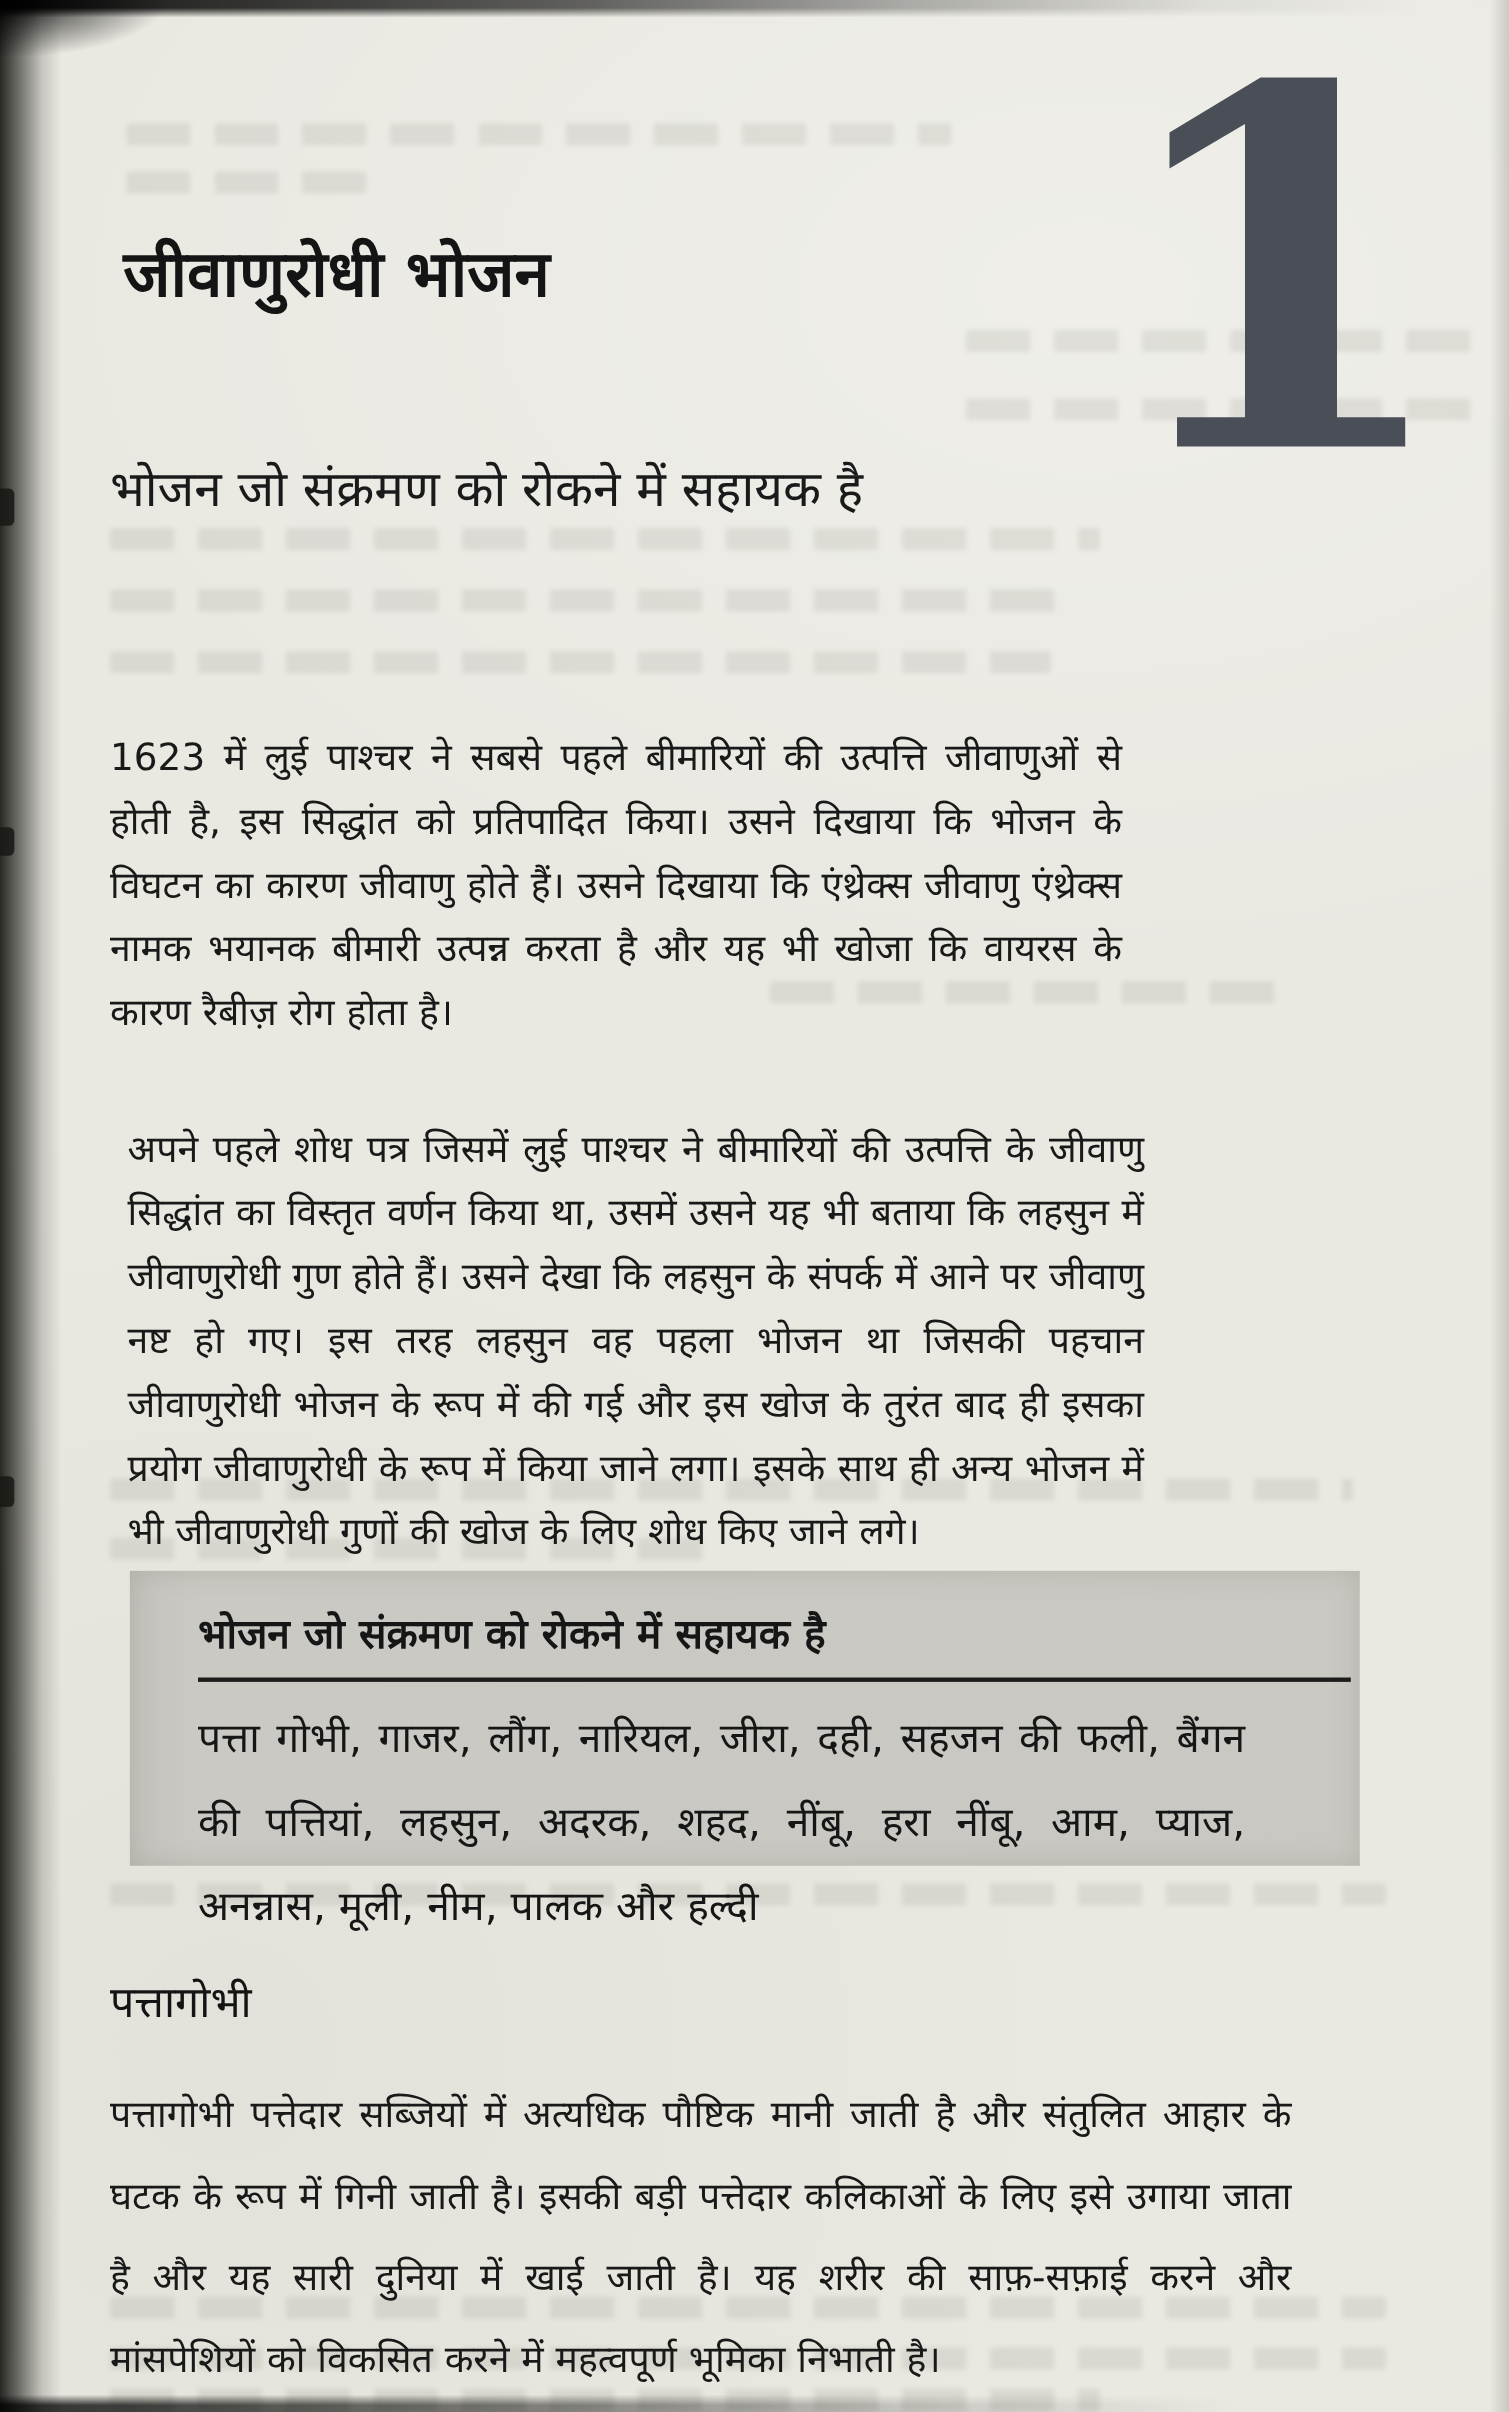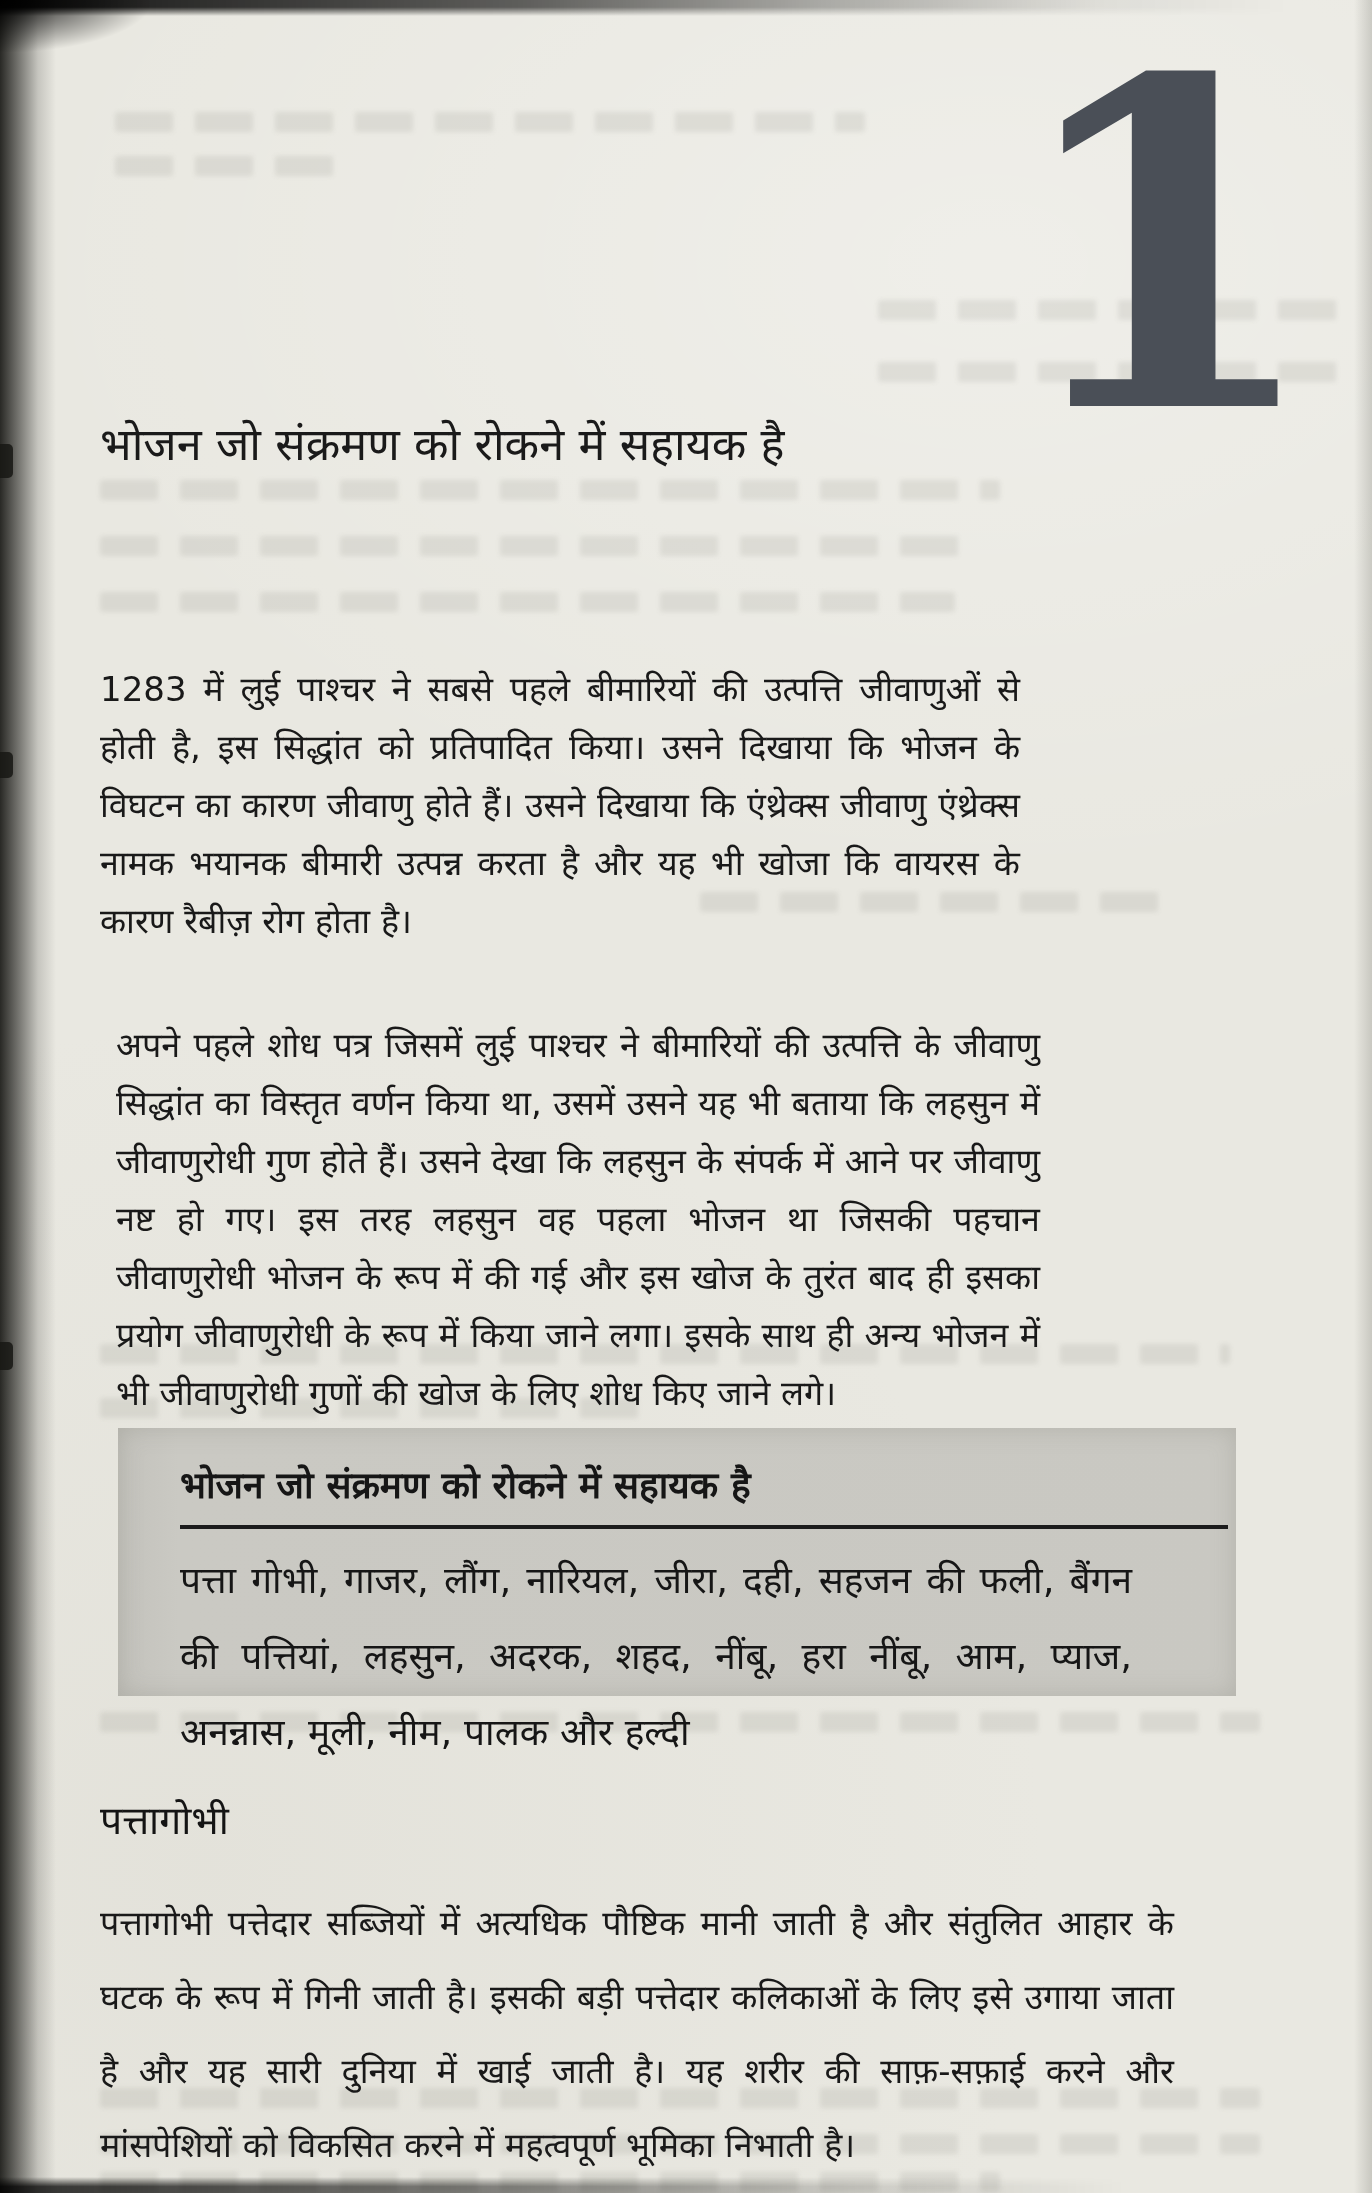--- a/index.html
+++ b/index.html
@@ -134,23 +134,24 @@
   <div class="ghost" style="left:700px; top:892px; width:480px;"></div>
   <div class="ghost" style="left:100px; top:1344px; width:1130px;"></div>
   <div class="ghost" style="left:100px; top:1398px; width:560px;"></div>
   <div class="ghost" style="left:100px; top:1712px; width:1160px;"></div>
   <div class="ghost" style="left:100px; top:2088px; width:1160px;"></div>
   <div class="ghost" style="left:100px; top:2134px; width:1160px;"></div>
   <div class="ghost" style="left:100px; top:2172px; width:900px;"></div>
 
   <div class="chapter-num">1</div>
 
+  <h1 class="title">जीवाणुरोधी भोजन</h1>
   <div class="subtitle">भोजन जो संक्रमण को रोकने में सहायक है</div>
 
-  <p class="body-text para-1">1283 में लुई पाश्चर ने सबसे पहले बीमारियों की उत्पत्ति जीवाणुओं से होती है, इस सिद्धांत को प्रतिपादित किया। उसने दिखाया कि भोजन के विघटन का कारण जीवाणु होते हैं। उसने दिखाया कि एंथ्रेक्स जीवाणु एंथ्रेक्स नामक भयानक बीमारी उत्पन्न करता है और यह भी खोजा कि वायरस के कारण रैबीज़ रोग होता है।</p>
+  <p class="body-text para-1">1623 में लुई पाश्चर ने सबसे पहले बीमारियों की उत्पत्ति जीवाणुओं से होती है, इस सिद्धांत को प्रतिपादित किया। उसने दिखाया कि भोजन के विघटन का कारण जीवाणु होते हैं। उसने दिखाया कि एंथ्रेक्स जीवाणु एंथ्रेक्स नामक भयानक बीमारी उत्पन्न करता है और यह भी खोजा कि वायरस के कारण रैबीज़ रोग होता है।</p>
   <p class="body-text para-2">अपने पहले शोध पत्र जिसमें लुई पाश्चर ने बीमारियों की उत्पत्ति के जीवाणु सिद्धांत का विस्तृत वर्णन किया था, उसमें उसने यह भी बताया कि लहसुन में जीवाणुरोधी गुण होते हैं। उसने देखा कि लहसुन के संपर्क में आने पर जीवाणु नष्ट हो गए। इस तरह लहसुन वह पहला भोजन था जिसकी पहचान जीवाणुरोधी भोजन के रूप में की गई और इस खोज के तुरंत बाद ही इसका प्रयोग जीवाणुरोधी के रूप में किया जाने लगा। इसके साथ ही अन्य भोजन में भी जीवाणुरोधी गुणों की खोज के लिए शोध किए जाने लगे।</p>
 
   <div class="info-box">
     <div class="info-box-heading">भोजन जो संक्रमण को रोकने में सहायक है</div>
     <hr class="info-box-rule">
     <div class="info-box-items">पत्ता गोभी, गाजर, लौंग, नारियल, जीरा, दही, सहजन की फली, बैंगन की पत्तियां, लहसुन, अदरक, शहद, नींबू, हरा नींबू, आम, प्याज, अनन्नास, मूली, नीम, पालक और हल्दी</div>
   </div>
 
   <h2 class="section-heading">पत्तागोभी</h2>
   <p class="body-text para-3">पत्तागोभी पत्तेदार सब्जियों में अत्यधिक पौष्टिक मानी जाती है और संतुलित आहार के घटक के रूप में गिनी जाती है। इसकी बड़ी पत्तेदार कलिकाओं के लिए इसे उगाया जाता है और यह सारी दुनिया में खाई जाती है। यह शरीर की साफ़-सफ़ाई करने और मांसपेशियों को विकसित करने में महत्वपूर्ण भूमिका निभाती है।</p>

